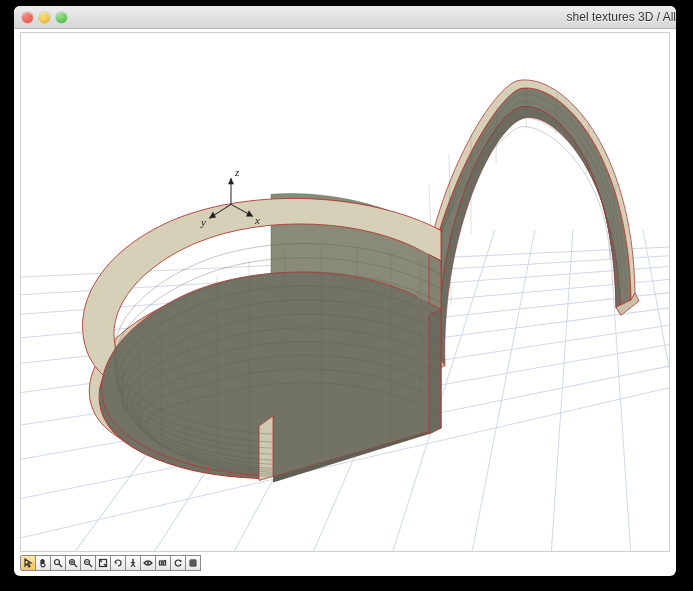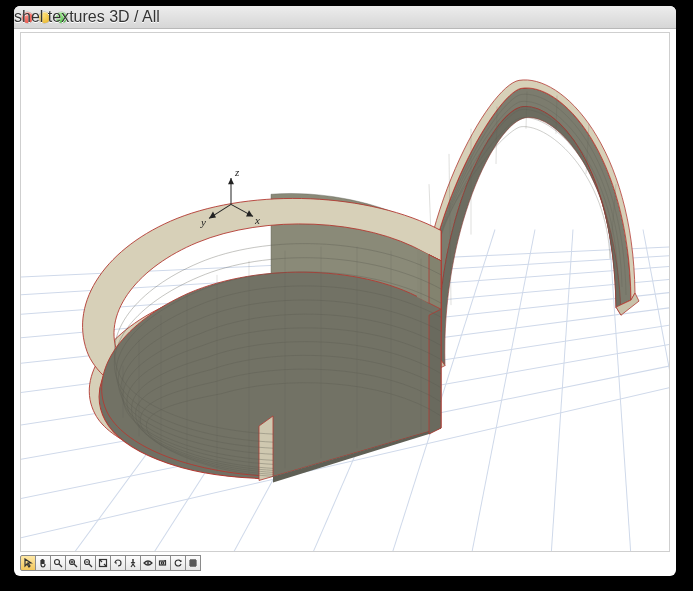--- a/index.html
+++ b/index.html
@@ -40,22 +40,22 @@
   .tl {
     width: 11px; height: 11px; border-radius: 50%;
     box-shadow: inset 0 1px 0 rgba(255,255,255,0.5), 0 0 0 0.5px rgba(0,0,0,0.25);
   }
   .tl.red { background: radial-gradient(circle at 35% 30%, #ff8b84, #e1493d); }
   .tl.yellow { background: radial-gradient(circle at 35% 30%, #ffe27a, #e6b024); }
   .tl.green { background: radial-gradient(circle at 35% 30%, #9be48b, #3fb33a); }
   .title {
     position: absolute;
     left: 0; right: 0;
-    text-align: left;
-    font-size: 16px;
+    text-align: right;
+    font-size: 12px;
     color: #333;
     text-shadow: 0 1px 0 #fff;
     pointer-events: none;
   }
   .viewport {
     position: absolute;
     left: 6px; right: 6px;
     top: 26px;
     bottom: 24px;
     background: #fff;

